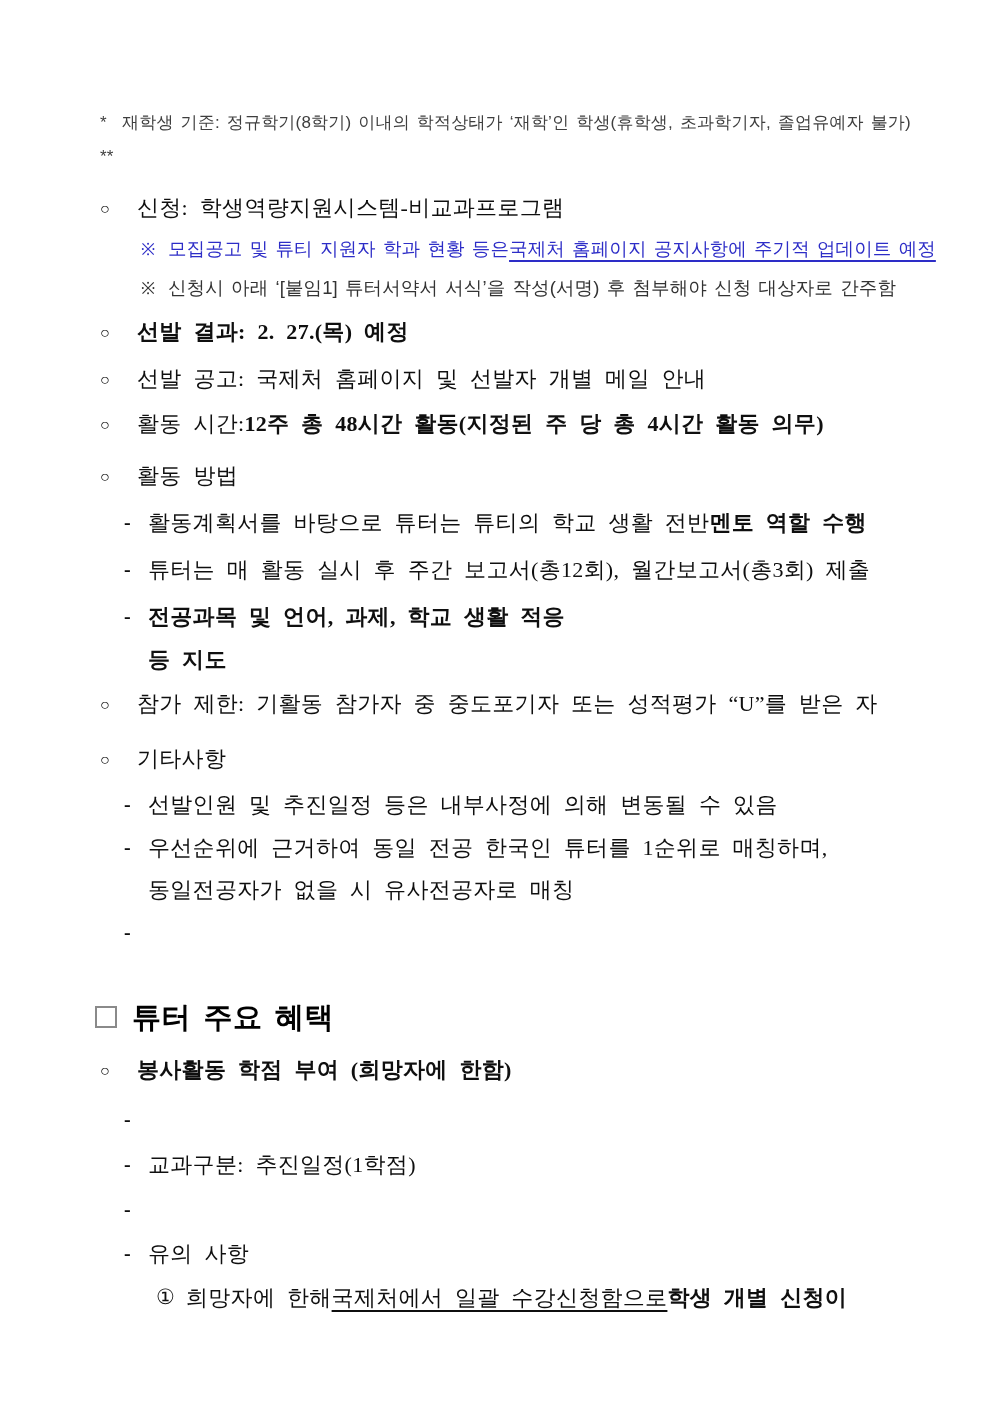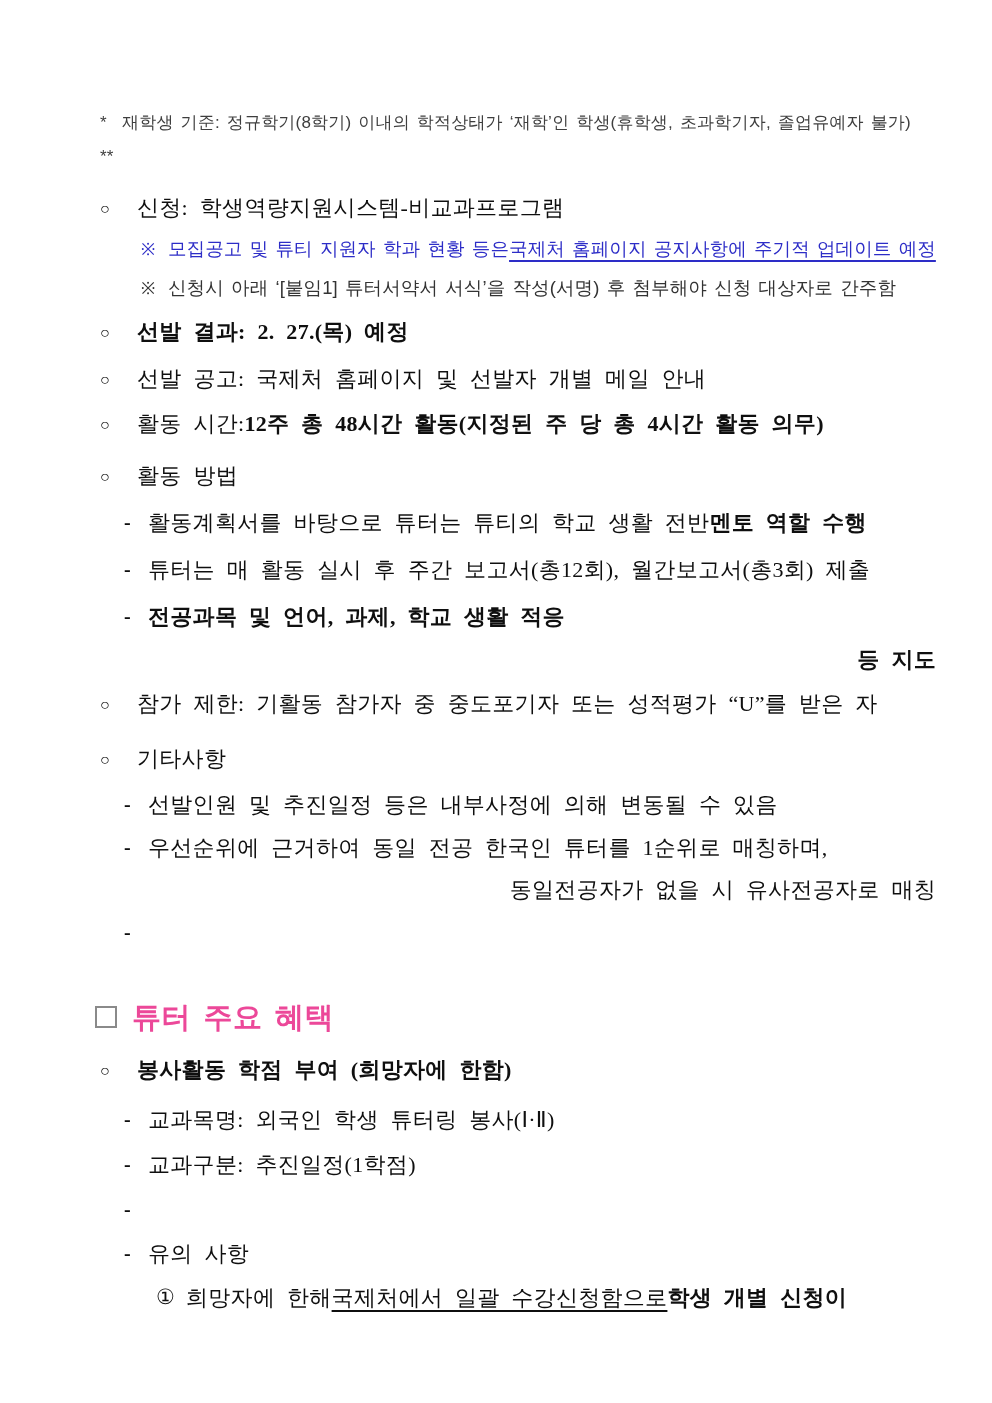--- a/index.html
+++ b/index.html
@@ -57,37 +57,37 @@
     text-decoration: underline;
     text-underline-offset: 5px;
     text-decoration-thickness: 1.5px;
   }
 
   
   .dash-item { margin-left: 24px; }
   .dash-item .bullet { width: 24px; font-size: 20px; }
 
   
-  .cont { margin-left: 48px; justify-content: flex-end; }
+  .cont { margin-left: 48px; }
 
   
   .num-item { margin-left: 56px; }
   .num-item .bullet { width: 30px; font-size: 21px; font-weight: 400; }
   .ul-black {
     text-decoration: underline;
     text-underline-offset: 5px;
     text-decoration-thickness: 1.5px;
   }
 
   
   .section-header {
     display: flex; align-items: center; white-space: nowrap;
     font-family: "Liberation Sans", sans-serif;
     font-weight: 700; font-size: 29px; line-height: 36px;
-    color: #ec4899; letter-spacing: 0.5px; word-spacing: 4px;
+    color: #000000; letter-spacing: 0.5px; word-spacing: 4px;
     margin-top: 52px; margin-bottom: 21px; margin-left: -5px;
   }
   .square-icon {
     width: 22px; height: 22px;
     border: 2px solid #8a8a8a;
     margin-right: 15px; flex: 0 0 auto;
   }
 
   
   .mb13 { margin-bottom: 13px; }
@@ -203,21 +203,20 @@
     <span>튜터 주요 혜택</span>
   </div>
 
   <div class="line item bold mb20">
     <span class="bullet">○</span>
     <span>봉사활동 학점 부여 (희망자에 한함)</span>
   </div>
 
   <div class="line item dash-item mb17">
     <span class="bullet">-</span>
-    <span>교과목명: 외국인 학생 튜터링 봉사(Ⅰ·Ⅱ)</span>
   </div>
 
   <div class="line item dash-item mb17">
     <span class="bullet">-</span>
     <span>교과구분: 추진일정(1학점)</span>
   </div>
 
   <div class="line item dash-item mb16">
     <span class="bullet">-</span>
   </div>

